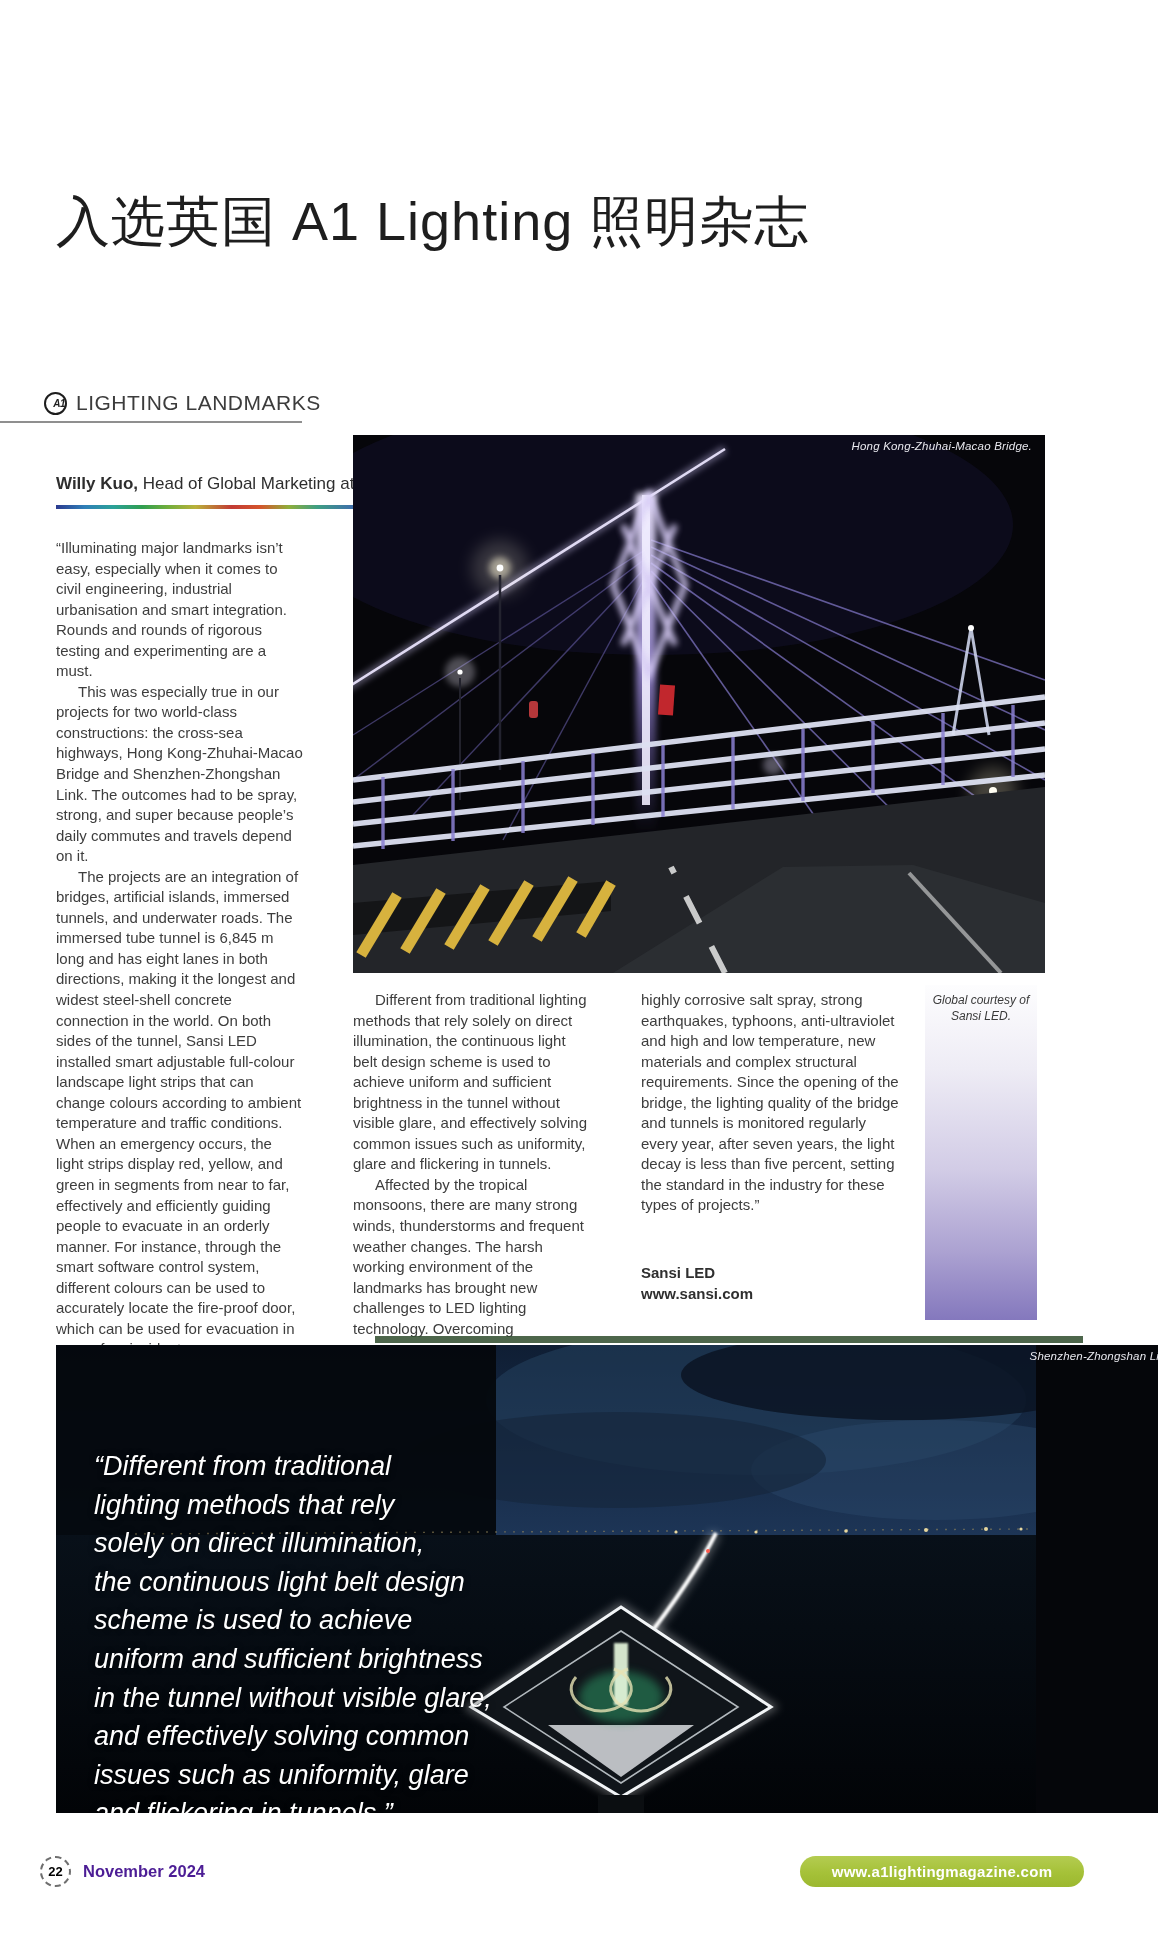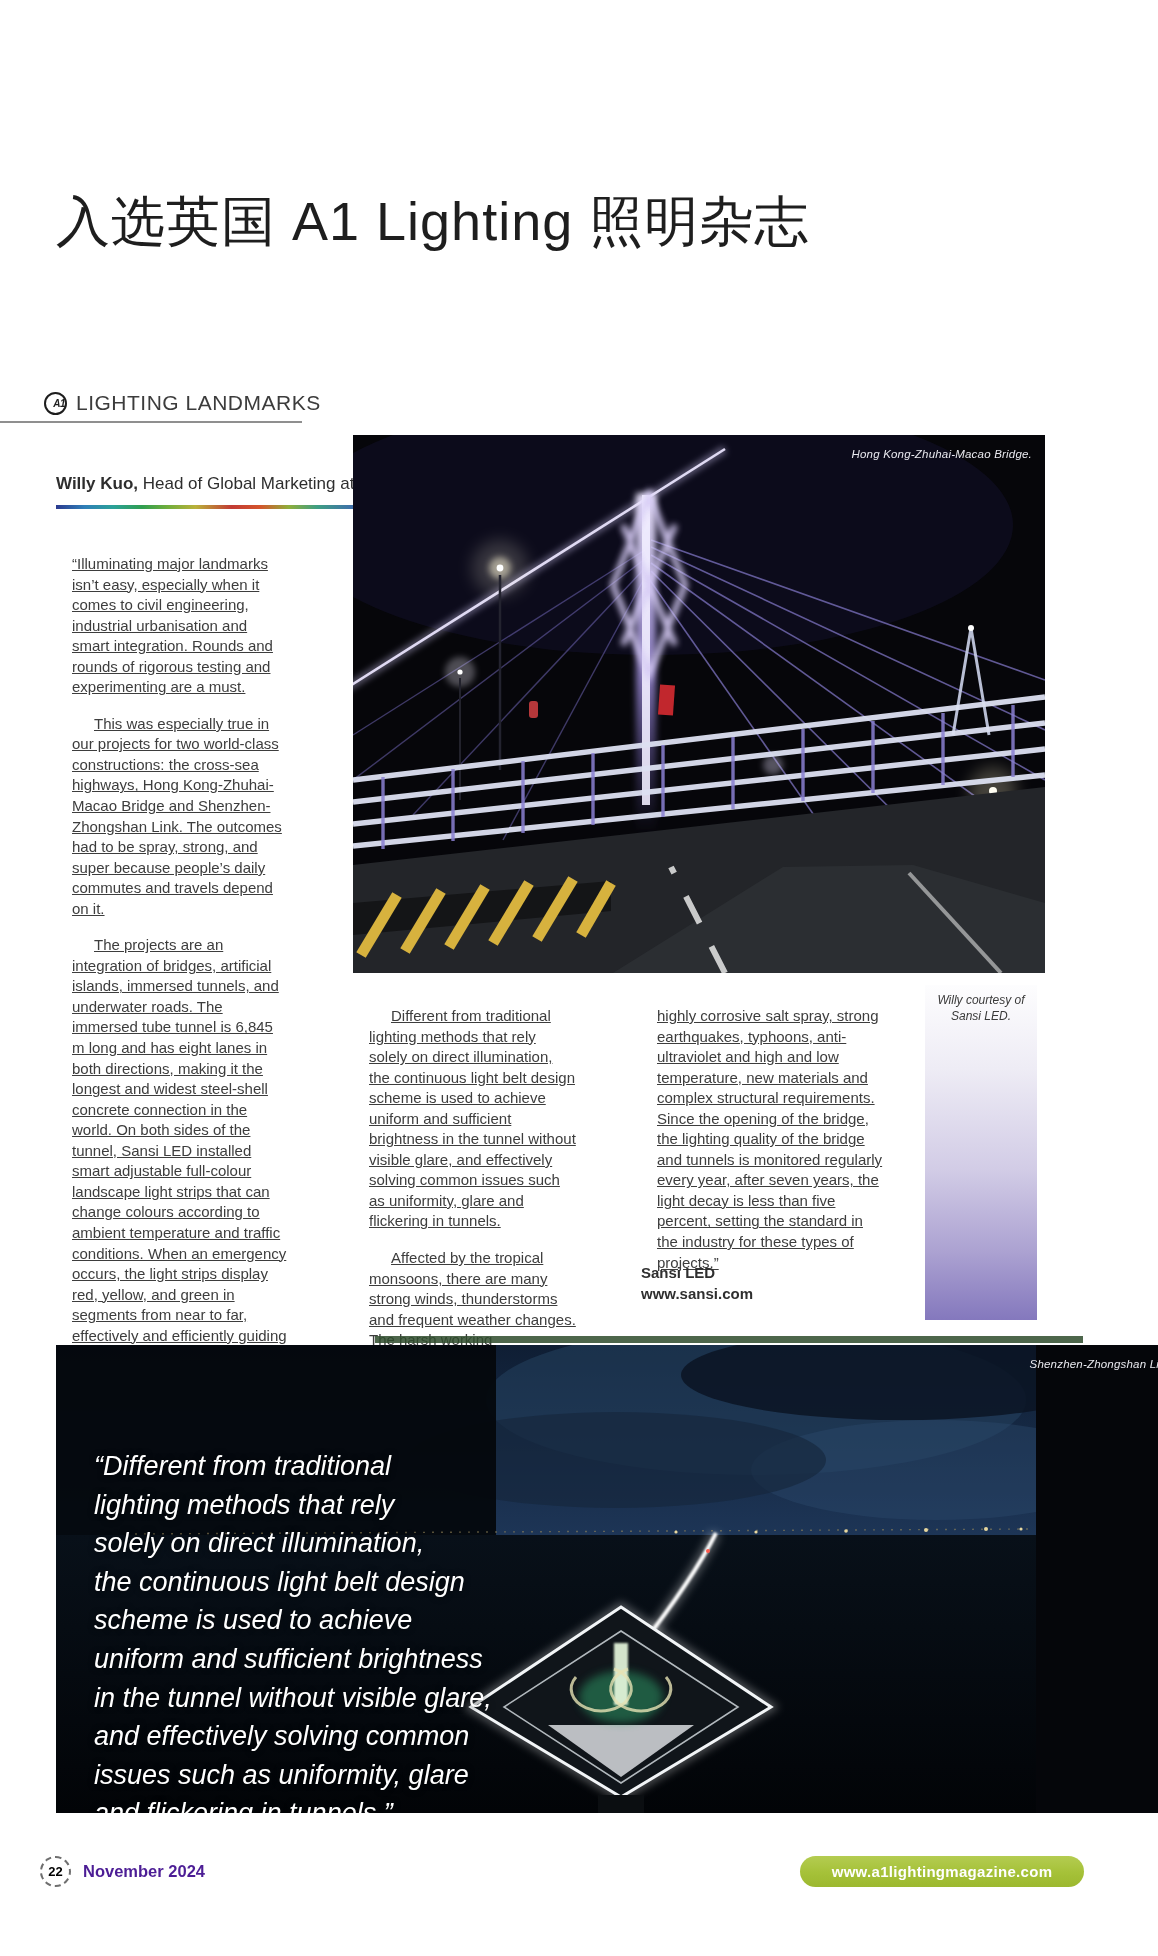--- a/index.html
+++ b/index.html
@@ -14,31 +14,31 @@
   .section-icon { position:absolute; left:44px; top:392px; width:23px; height:23px; border-radius:50%; border:2px solid #1d1d1d; color:#1d1d1d;
                   font-size:10px; font-weight:800; font-style:italic; text-align:right; line-height:19px; letter-spacing:-0.5px; }
   .section-title { position:absolute; left:76px; top:391px; font-size:21px; color:#3c3c3c; letter-spacing:0.5px; }
 
   .byline { position:absolute; left:56px; top:474px; font-size:17px; color:#2e2e2e; white-space:nowrap; }
   .byline b { font-weight:800; }
   .rainbow { position:absolute; left:56px; top:505px; width:358px; height:4px;
              background:linear-gradient(90deg,#2b3a8f 0%,#2f7fb8 8%,#2ba198 16%,#2f9e50 24%,#6fae3c 31%,#b9b13a 39%,#c23b34 49%,#d4542c 57%,#8fae3a 65%,#3e9e83 73%,#3f6ab0 84%,#6a4b9e 93%,#7b3f98 100%); }
 
   .col { position:absolute; font-size:15px; line-height:1.37; color:#3d3d3d; }
-  .col p { margin:16px;text-decoration:underline; }
+  .col p { margin:0; }
   .col p.ind { text-indent:22px; }
   .col-left   { left:56px;  top:538px; width:247px; }
   .col-middle { left:353px; top:990px; width:240px; }
   .col-right  { left:641px; top:990px; width:258px; }
 
   .contact { position:absolute; left:641px; top:1262px; font-size:15px; line-height:1.4; font-weight:800; color:#2f2f2f; }
 
   .photo { position:absolute; overflow:hidden; background:#05060a; }
   .photo svg { position:absolute; left:0; top:0; }
-  .photo-cap { position:absolute; top:13px; right:13px; font-size:11.5px; font-style:italic; color:#e9e9ef; letter-spacing:0.2px; z-index:3; }
+  .photo-cap { position:absolute; top:5px; right:13px; font-size:11.5px; font-style:italic; color:#e9e9ef; letter-spacing:0.2px; z-index:3; }
   .photo1 { left:353px; top:435px; width:692px; height:538px; }
   .photo2 { left:56px; top:1345px; width:1132px; height:468px; }
 
   .green-sliver { position:absolute; left:375px; top:1336px; width:708px; height:7px; background:#2e4b2b; opacity:.85; }
 
   .credit-panel { position:absolute; left:925px; top:985px; width:112px; height:335px;
                   background:linear-gradient(180deg,#fdfdfe 0%,#eeecf5 25%,#d2cce6 55%,#aba1d1 80%,#8478bd 100%);
                   text-align:center; padding-top:7px; }
   .credit-panel .txt { font-size:12px; font-style:italic; color:#3a3a3a; line-height:1.35; }
 
@@ -178,21 +178,21 @@
   <div class="col col-right">
     <p>highly corrosive salt spray, strong earthquakes, typhoons, anti-ultraviolet and high and low temperature, new materials and complex structural requirements. Since the opening of the bridge, the lighting quality of the bridge and tunnels is monitored regularly every year, after seven years, the light decay is less than five percent, setting the standard in the industry for these types of projects.”</p>
   </div>
 
   <div class="contact">
     <div>Sansi LED</div>
     <div>www.sansi.com</div>
   </div>
 
   <div class="credit-panel">
-    <div class="txt">Willy courtesy of Sansi LED.</div>
+    <div class="txt">Global courtesy of Sansi LED.</div>
   </div>
 
   <div class="green-sliver"></div>
 
   <div class="photo photo2">
     <svg width="980" height="468" viewBox="0 0 980 468">
       <defs>
         <filter id="ib4" x="-60%" y="-60%" width="220%" height="220%">
             <feGaussianBlur stdDeviation="4"></feGaussianBlur>
           </filter>

